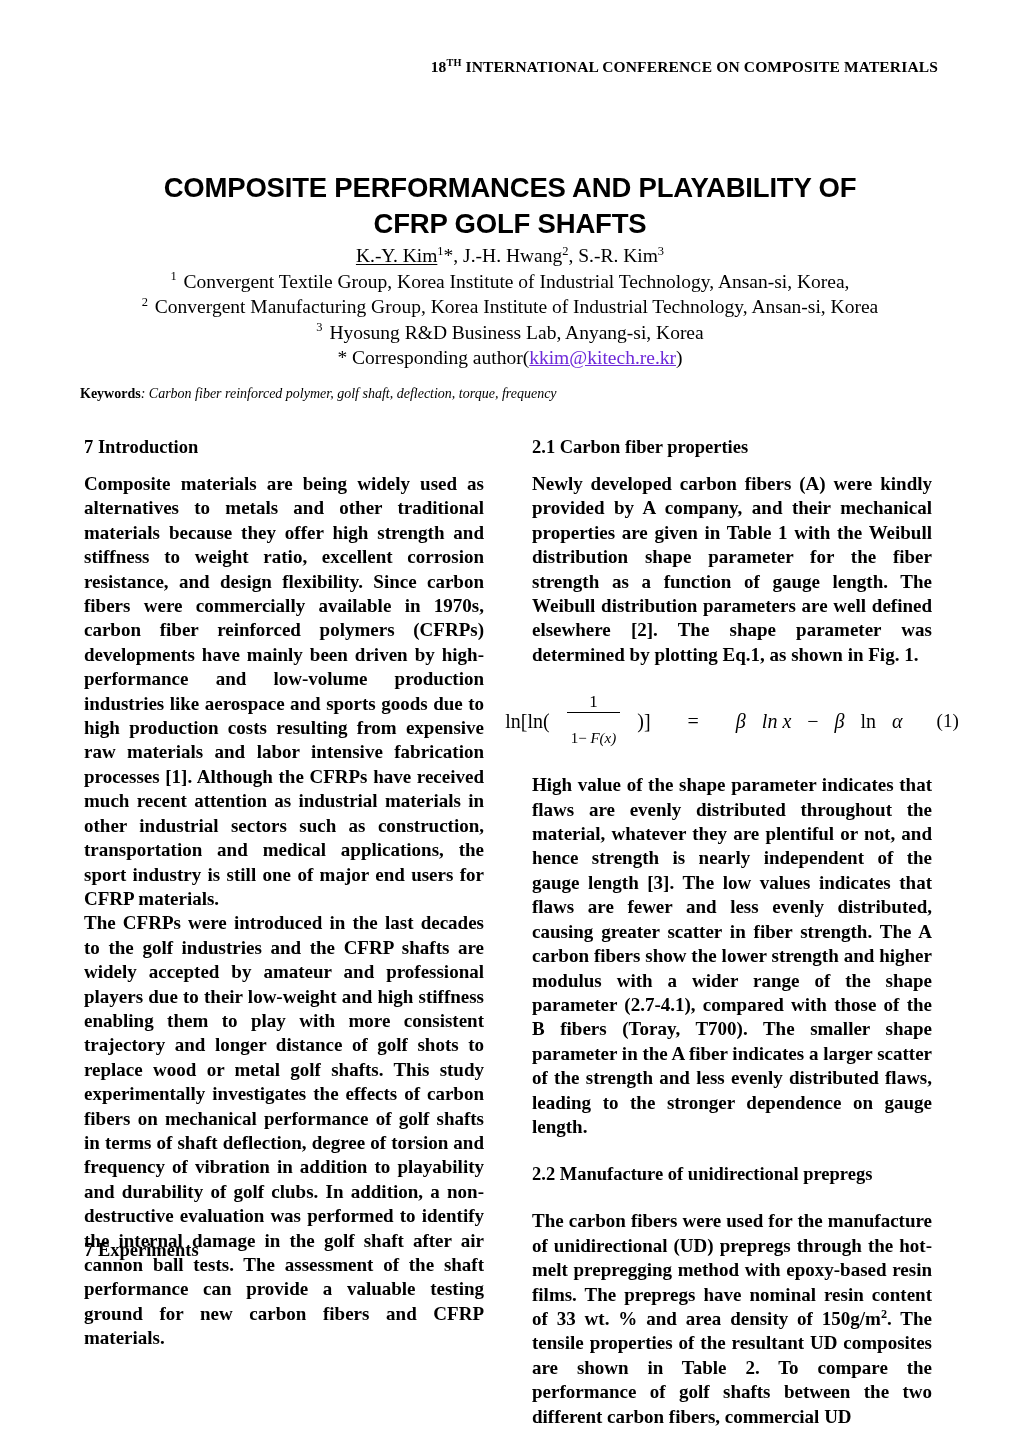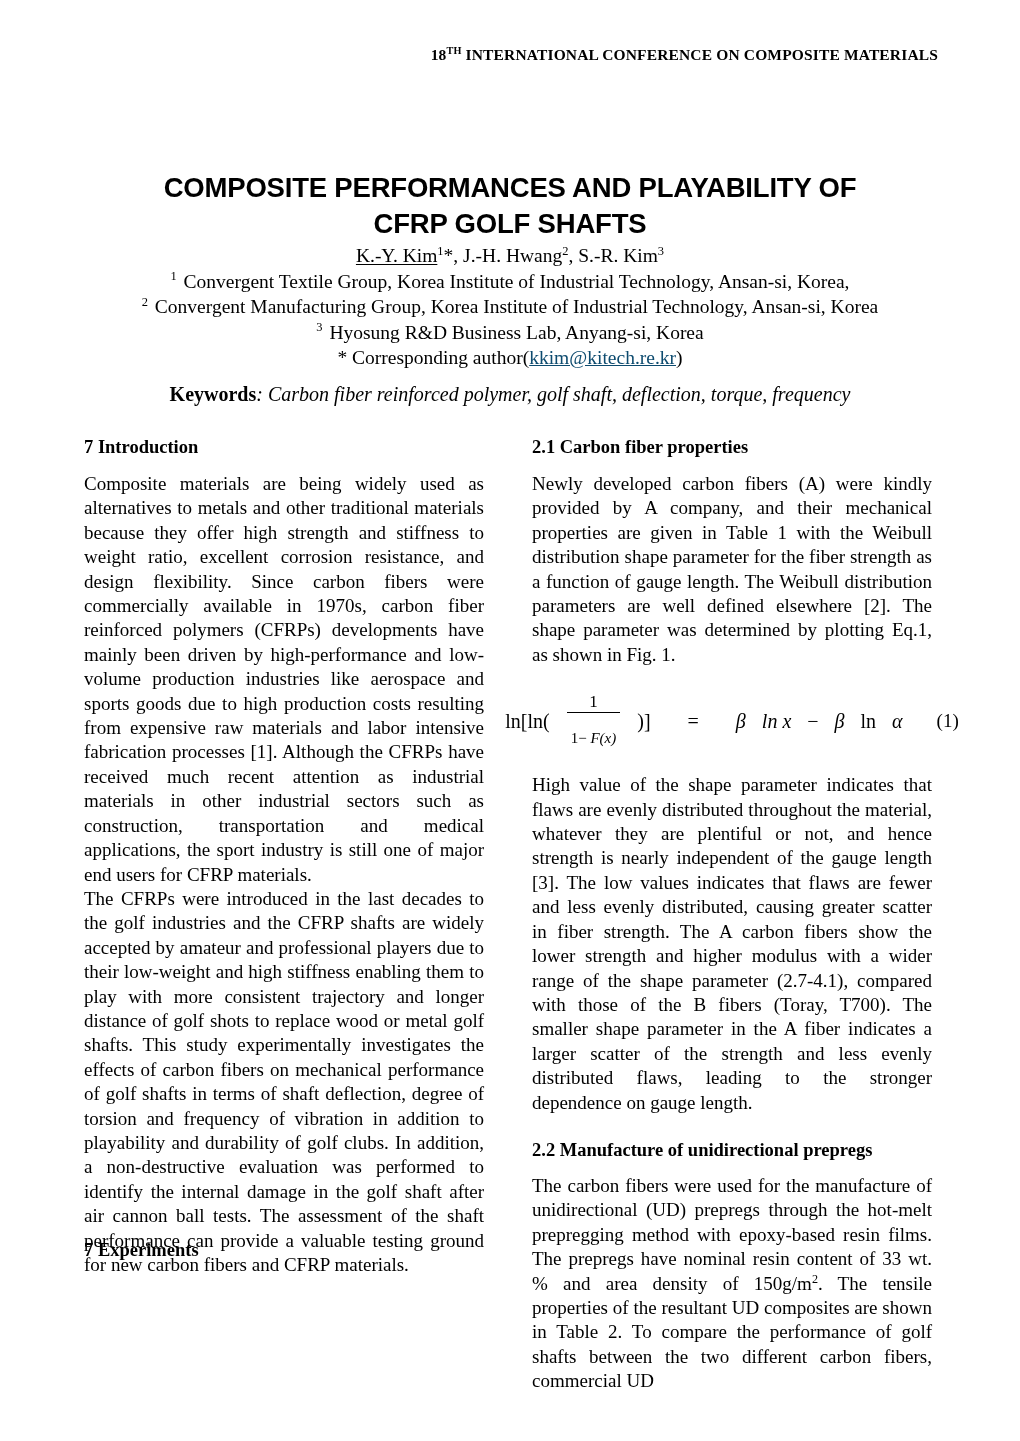--- a/index.html
+++ b/index.html
@@ -20,21 +20,21 @@
     height: 1441px;
     box-sizing: border-box;
     padding: 0;
   }
 
   
   .running-header {
     position: absolute;
     left: 0;
     right: 82px;
-    top: 46px;
+    top: 58px;
     text-align: right;
     font-family: "Liberation Serif", "DejaVu Serif", serif;
     font-weight: bold;
     font-size: 15.5px;
     letter-spacing: 0.15px;
     white-space: nowrap;
   }
   .running-header sup {
     font-size: 66%;
     vertical-align: super;
@@ -75,33 +75,33 @@
     font-size: 64%;
     vertical-align: super;
     line-height: 0;
     margin-right: 2px;
   }
   .author-underline {
     text-decoration: underline;
     text-underline-offset: 2px;
   }
   .email-link {
-    color: #0c4a6e;
+    color: #6d28d9;
     text-decoration: underline;
     text-underline-offset: 1px;
   }
 
   
   .keywords {
     position: absolute;
     left: 80px;
     right: 80px;
     top: 382px;
-    text-align: center;
-    font-size: 20px;
+    text-align: left;
+    font-size: 14px;
     line-height: 24px;
   }
   .keywords .kw-label {
     font-weight: bold;
     font-style: normal;
   }
   .keywords .kw-body {
     font-style: italic;
   }
 
@@ -120,29 +120,30 @@
   }
   .col-left  { left: 0; }
   .col-right { left: 448px; }
 
   h2.section-heading {
     margin: 0 0 14px 0;
     font-size: 18.5px;
     font-weight: bold;
     line-height: 22px;
   }
-  h2.section-heading.tight { margin-bottom: 13px; }
+  h2.section-heading.tight { margin-bottom: 24px; }
 
   p.body-par {
     margin: 0;
     font-size: 19px;
     line-height: 24.4px;
     text-align: justify;
     text-justify: inter-word;
     hyphens: none;
+    font-weight: bold;
   }
   p.body-par + p.body-par { margin-top: 0; }
   p.body-par.last-line-left { text-align-last: left; }
   .spacer-md { height: 24px; }
 
   sup.ss { font-size: 64%; vertical-align: super; line-height: 0; }
 
   
   .equation-row {
     display: flex;

